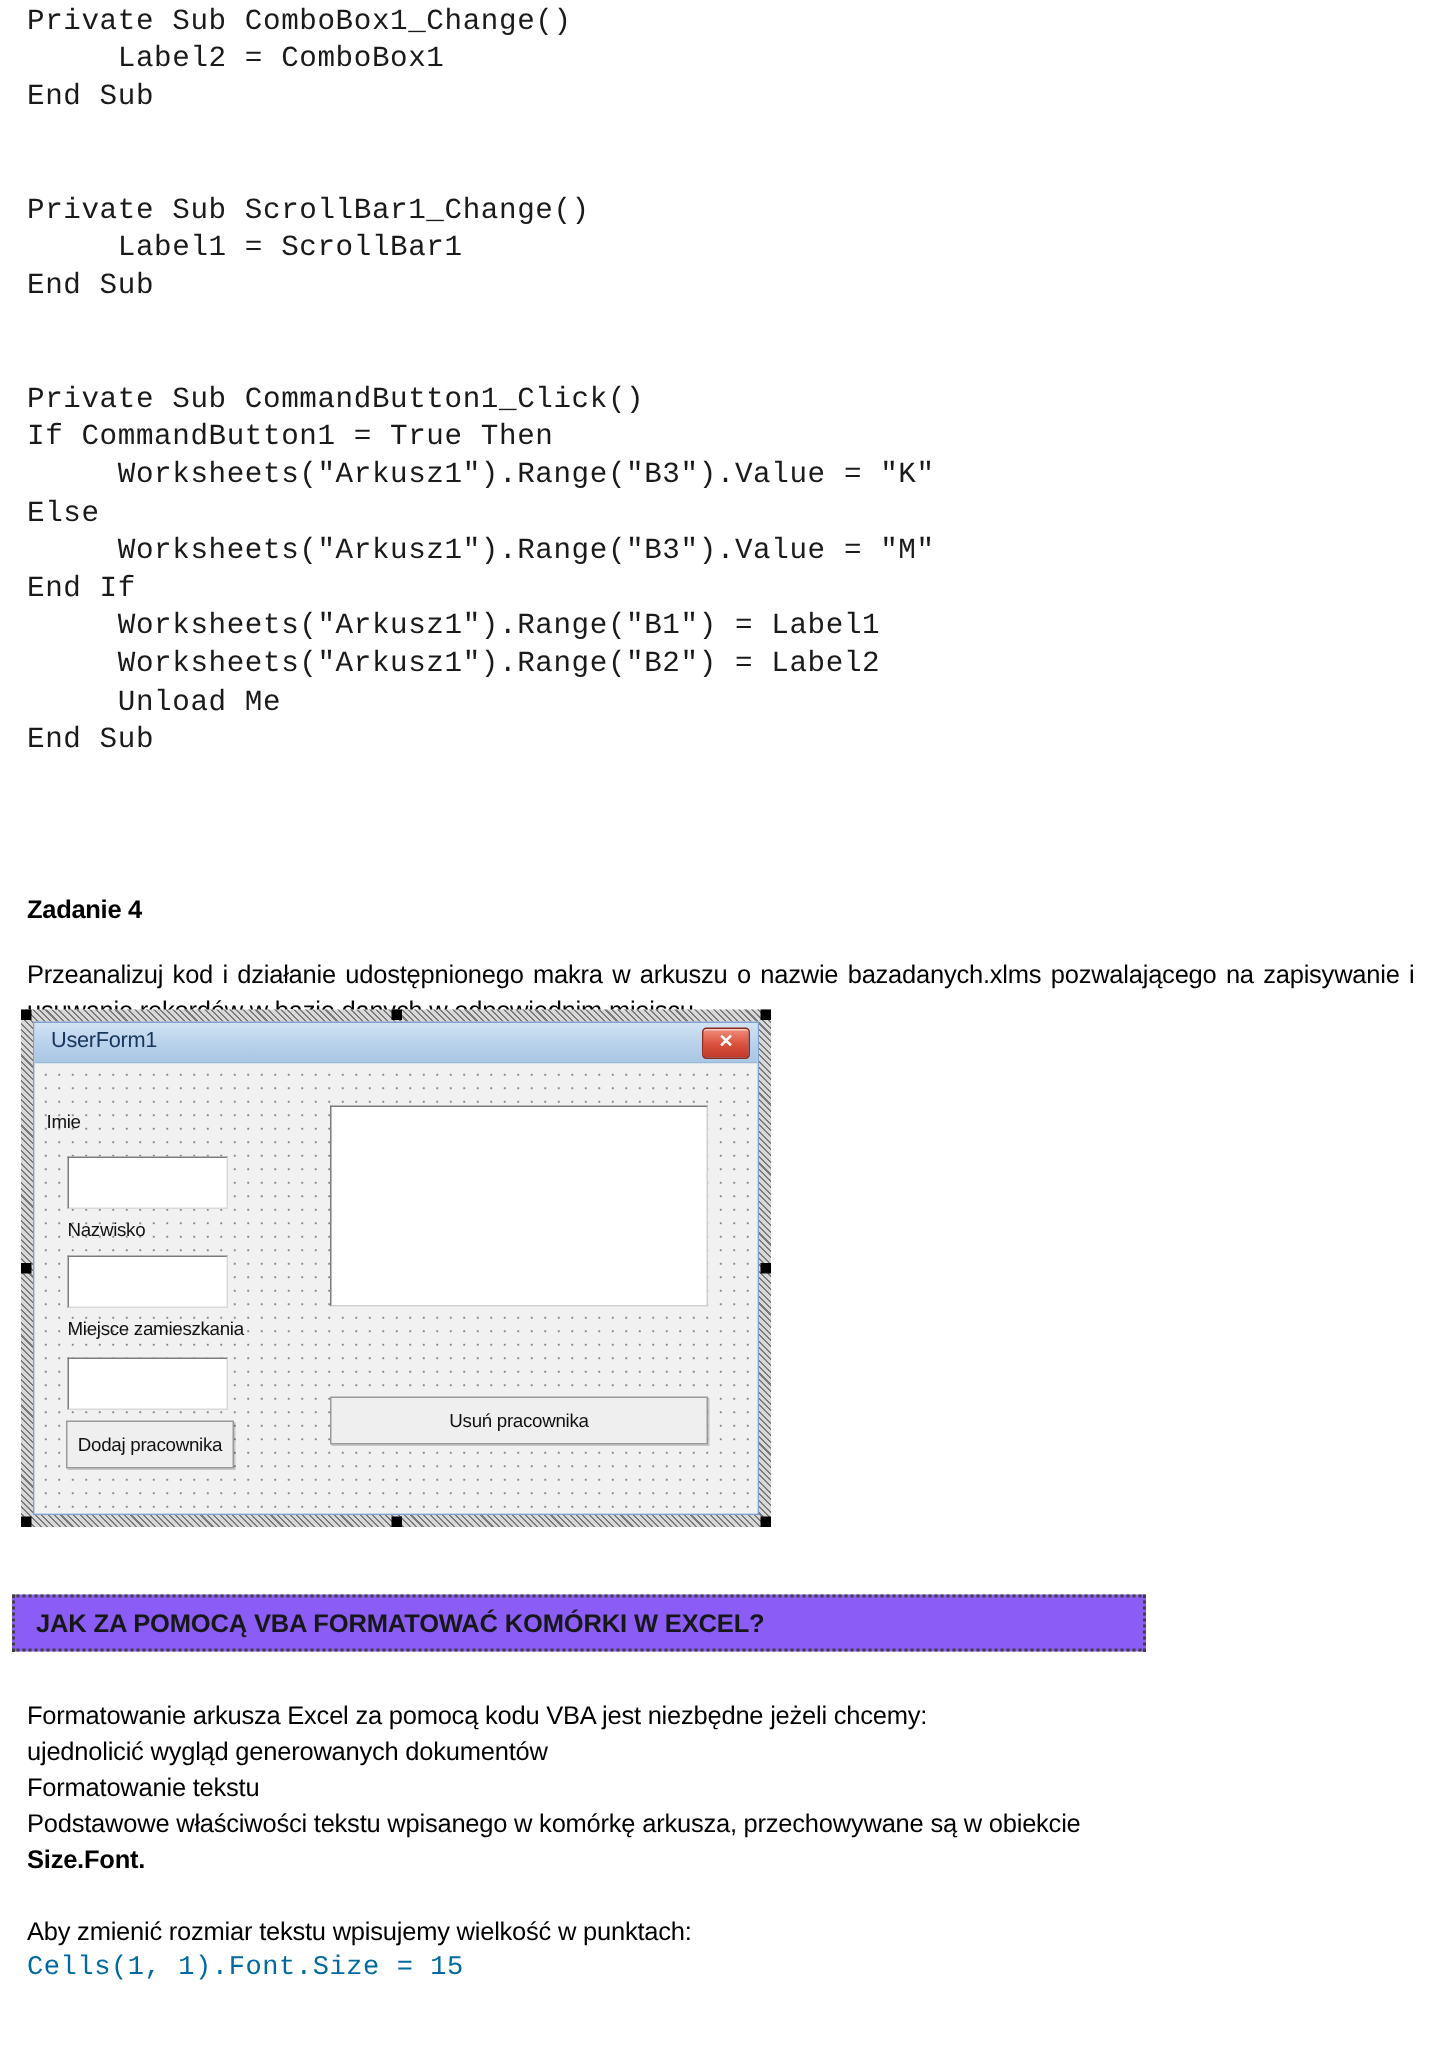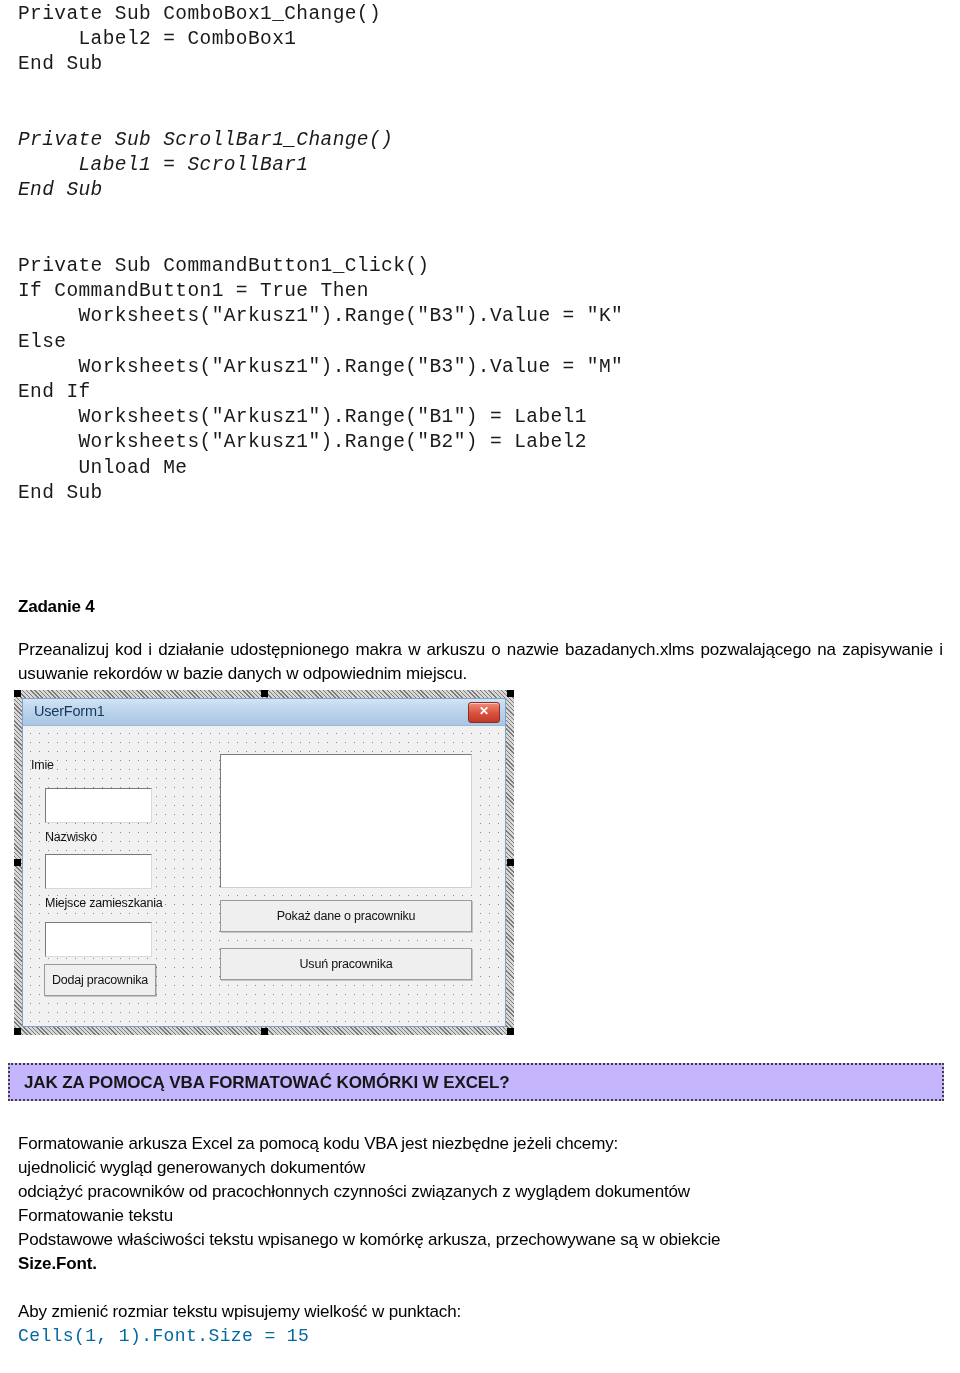--- a/index.html
+++ b/index.html
@@ -19,21 +19,21 @@
   
   .code-block {
     font-family: "Liberation Mono", monospace;
     font-size: 19.5px;
     line-height: 25.2px;
     color: #1a1a1a;
     white-space: pre;
     letter-spacing: 0.4px;
   }
   #code-block-1 { position: absolute; left: 18px; top: 2px; }
-  #code-block-2 { position: absolute; left: 18px; top: 128px; font-style: italic; }
+  #code-block-2 { position: absolute; left: 18px; top: 128px; }
   #code-block-3 { position: absolute; left: 18px; top: 254px; }
 
   
   #zadanie-section {
     position: absolute;
     left: 18px;
     top: 566px;
     width: 925px;
   }
   #zadanie-heading {
@@ -54,21 +54,20 @@
     margin-top: 20px;
   }
 
   
   #userform-figure {
     position: absolute;
     left: 14px;
     top: 673px;
     width: 500px;
     height: 345px;
-    margin-top: 17px;
   }
   
   #userform-selection {
     position: absolute;
     inset: 0;
     background-image:
       repeating-linear-gradient(45deg, #7a7a7a 0 1px, transparent 1px 3px);
     background-color: #d8d8d8;
     padding: 8px;
     box-sizing: border-box;
@@ -166,23 +165,23 @@
     justify-content: center;
     letter-spacing: -0.2px;
     white-space: nowrap;
   }
 
   
   #section-banner {
     position: absolute;
     left: 8px;
     top: 1063px;
-    width: 936px;
+    width: 756px;
     height: 38px;
-    background: #c4b5fd;
+    background: #8b5cf6;
     border: 2px dotted #3f3f3f;
     box-sizing: border-box;
   }
   #section-banner-title {
     position: absolute;
     left: 14px;
     top: 8px;
     font-size: 17px;
     font-weight: 600;
     letter-spacing: -0.1px;
@@ -255,21 +254,20 @@
         <span class="vba-label" style="left:22px; top:104px;">Nazwisko</span>
         <div class="vba-textbox" style="left:22px; top:128px; width:105px; height:33px;"></div>
 
         <span class="vba-label" style="left:22px; top:170px;">Miejsce zamieszkania</span>
         <div class="vba-textbox" style="left:22px; top:196px; width:105px; height:33px;"></div>
 
         <div class="vba-button" style="left:21px; top:238px; width:110px; height:30px;">Dodaj pracownika</div>
 
         <div class="vba-listbox" style="left:197px; top:28px; width:250px; height:132px;"></div>
 
-        <div class="vba-button" style="left:197px; top:174px; width:250px; height:30px;">Pokaż dane o pracowniku</div>
 
         <div class="vba-button" style="left:197px; top:222px; width:250px; height:30px;">Usuń pracownika</div>
 
       </div>
     </div>
 
     <span class="sel-handle" style="left:0px;  top:0px;"></span>
     <span class="sel-handle" style="left:247px;top:0px;"></span>
     <span class="sel-handle" style="right:0px; top:0px;"></span>
     <span class="sel-handle" style="left:0px;  top:169px;"></span>
@@ -280,20 +278,19 @@
   </div>
 </div>
 
 <div id="section-banner">
   <span id="section-banner-title">JAK ZA POMOCĄ VBA FORMATOWAĆ KOMÓRKI W EXCEL?</span>
 </div>
 
 <div id="body-section">
   <p class="para">Formatowanie arkusza Excel za pomocą kodu VBA jest niezbędne jeżeli chcemy:</p>
   <p class="para">ujednolicić wygląd generowanych dokumentów</p>
-  <p class="para">odciążyć pracowników od pracochłonnych czynności związanych z wyglądem dokumentów</p>
   <p class="para">Formatowanie tekstu</p>
   <p class="para">Podstawowe właściwości tekstu wpisanego w komórkę arkusza, przechowywane są w obiekcie</p>
   <p class="para bold-inline">Size.Font.</p>
   <div class="spacer-line"></div>
   <p class="para">Aby zmienić rozmiar tekstu wpisujemy wielkość w punktach:</p>
   <div id="code-inline-last">Cells(1, 1).Font.Size = 15</div>
 </div>
 
 </body></html>

